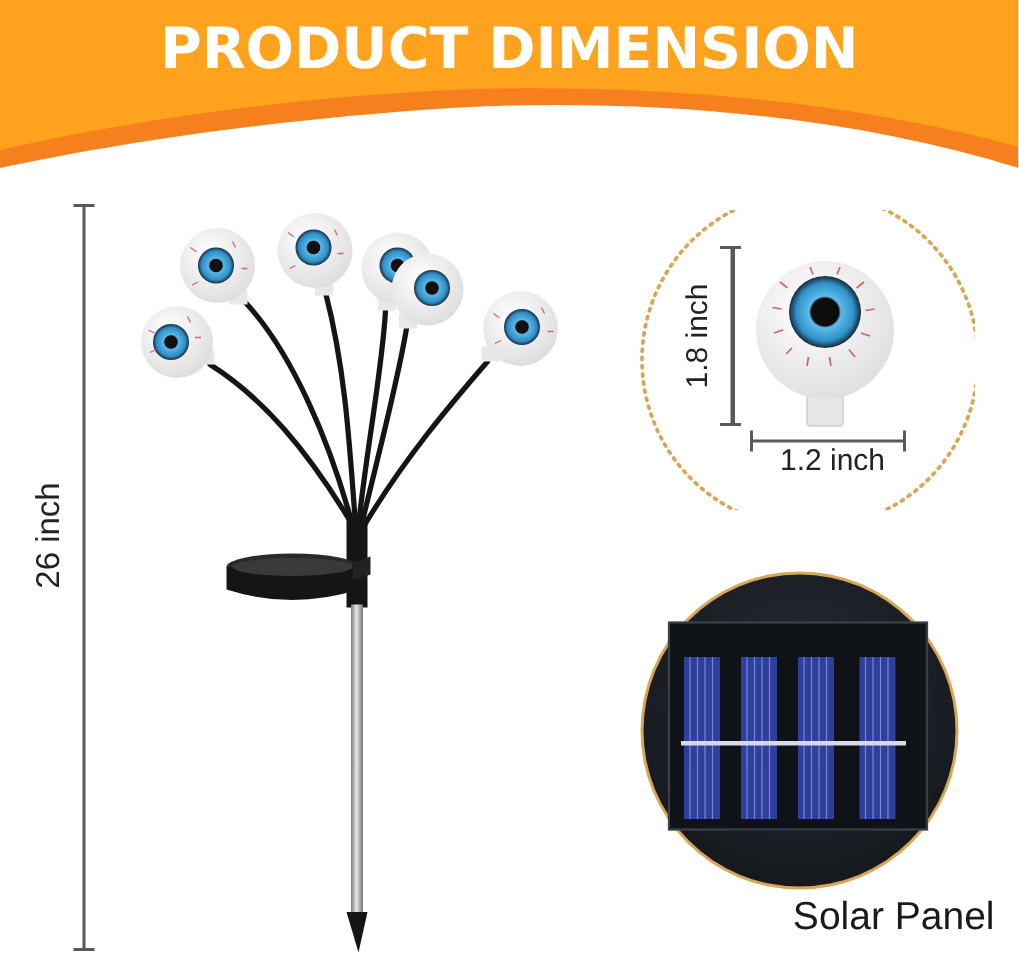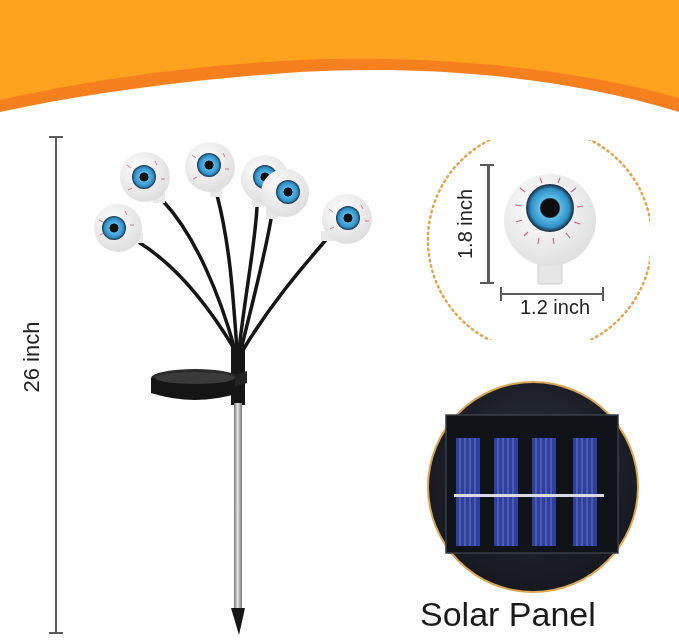--- a/index.html
+++ b/index.html
@@ -25,20 +25,21 @@
 </style>
 </head>
 <body>
 
 <div class="banner">
   <svg width="679" height="120" viewBox="0 0 679 120">
     <rect x="0" y="0" width="679" height="120" fill="#ffffff"></rect>
     <path d="M0 0 H679 V112 C560 75 420 65 300 72 C180 80 80 95 0 112 Z" fill="#F7801E"></path>
     <path d="M0 0 H679 V98 C560 65 420 55 300 60 C180 66 80 82 0 100 Z" fill="#FFA31F"></path>
   </svg>
+  <div class="banner-title">PRODUCT DIMENSION</div>
 </div>
 
 <div>
   <div class="dim-line" style="left:55px; top:137px; width:2px; height:497px;"></div>
   <div class="dim-line" style="left:49px; top:136px; width:14px; height:2px;"></div>
   <div class="dim-line" style="left:49px; top:632px; width:14px; height:2px;"></div>
   <div class="dim-label rot" style="left:-18px; top:342px; width:100px; height:30px; font-size:22px; text-align:center; line-height:30px;">26 inch</div>
 </div>
 
 <div class="product" style="left:85px; top:135px; width:300px; height:505px;">
@@ -170,14 +171,14 @@
       <rect x="153" y="58" width="24" height="108" fill="#2E3F9C"></rect>
       <g stroke="#8A9AE0" stroke-width="0.8" opacity="0.8">
         <path d="M40 58 v108 M45 58 v108 M50 58 v108 M55 58 v108"></path>
         <path d="M78 58 v108 M83 58 v108 M88 58 v108 M93 58 v108"></path>
         <path d="M116 58 v108 M121 58 v108 M126 58 v108 M131 58 v108"></path>
         <path d="M157 58 v108 M162 58 v108 M167 58 v108 M172 58 v108"></path>
       </g>
       <rect x="34" y="114" width="150" height="3" fill="#d8d8e6"></rect>
     </g>
   </svg>
-  <div class="dim-label" style="left:0; top:215px; width:230px; font-size:34px; text-align:left; color:#1a1a1a;">Solar Panel</div>
+  <div class="dim-label" style="left:13px; top:215px; width:230px; font-size:26px; text-align:right; color:#1a1a1a;">Solar Panel</div>
 </div>
 
 </body></html>

